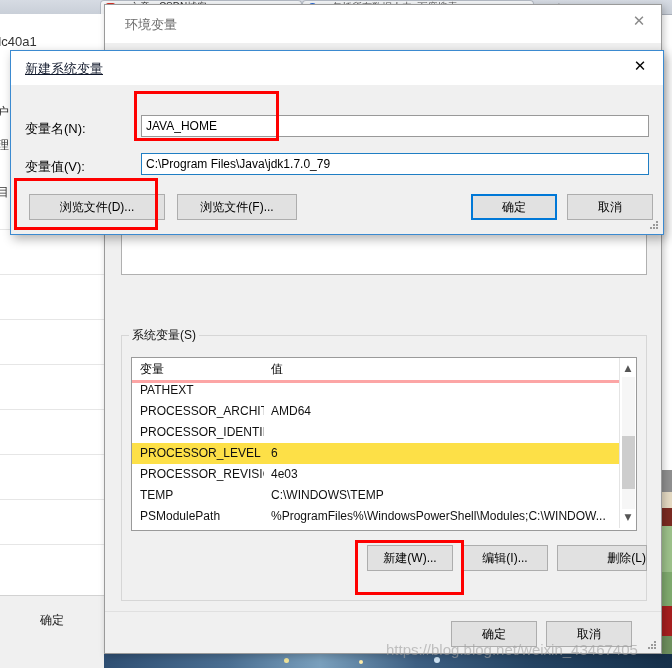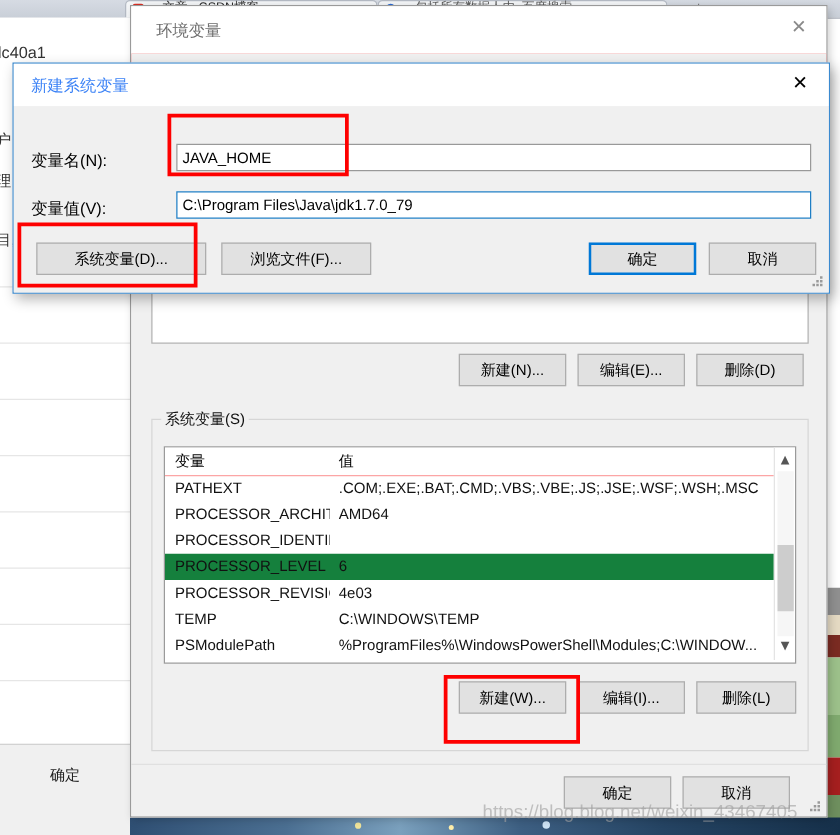--- a/index.html
+++ b/index.html
@@ -102,30 +102,30 @@
   .sysgroup-label{
     position:absolute; left:24px; top:284px; background:#f0f0f0;
     padding:0 3px; font-size:12px; color:#111;
   }
   .syslist{
     position:absolute; left:26px; top:314px; width:504px; height:172px;
     background:#ffffff; border:1px solid #9a9a9a; overflow:hidden;
   }
   .lv-head{
     position:absolute; left:0; top:0; width:504px; height:22px;
-    background:#ffffff; border-bottom:1px solid #fca5a5;
+    background:#ffffff; border-bottom:3px solid #fca5a5;
   }
   .lv-col-a{ position:absolute; left:8px; top:3px; font-size:12px; color:#000; }
   .lv-col-b{ position:absolute; left:139px; top:3px; font-size:12px; color:#000; }
   .lv-head-sep{
     position:absolute; left:133px; top:2px; width:1px; height:17px; background:#ffffff;
   }
   .lv-rows{ position:absolute; left:0; top:22px; width:488px; }
   .lv-row{ position:relative; height:21px; }
-  .lv-row.selected{ background:#15803d; }
+  .lv-row.selected{ background:#fde047; }
   .lv-name{
     position:absolute; left:8px; top:3px; font-size:12px; color:#111;
     white-space:nowrap; max-width:124px; overflow:hidden;
   }
   .lv-val{
     position:absolute; left:139px; top:3px; font-size:12px; color:#111;
     white-space:nowrap; max-width:345px; overflow:hidden;
   }
   .lv-scroll{
     position:absolute; right:0; top:0; width:16px; height:170px;
@@ -165,21 +165,21 @@
   
   .dlg{
     position:absolute; left:10px; top:50px; width:652px; height:183px;
     background:#f0f0f0; border:1px solid #3b8ad0;
     box-shadow: 3px 4px 10px rgba(0,0,0,0.30);
   }
   .dlg-title{
     position:absolute; left:0; top:0; width:652px; height:34px; background:#ffffff;
   }
   .dlg-title-text{
-    position:absolute; left:14px; top:9px; font-size:13px; color:#3b82f6;
+    position:absolute; left:14px; top:9px; font-size:13px; color:#0f172a;text-decoration:underline;
   }
   .dlg-close{
     position:absolute; right:0; top:0; width:46px; height:30px;
     text-align:center; line-height:30px; font-size:15px; color:#000;
     font-family:"DejaVu Sans", sans-serif;
   }
   .dlg-body{
     position:absolute; left:0; top:34px; width:652px; height:149px; background:#f0f0f0;
   }
   .fld-label{ position:absolute; font-size:13px; color:#000; }
@@ -266,40 +266,34 @@
   <div class="envwin">
     <div class="envwin-title">
       <div class="envwin-title-text">环境变量</div>
       <div class="envwin-close">✕</div>
     </div>
 
     <div class="envwin-body">
 
       <div class="user-list"></div>
 
-      <div class="btnrow-upper">
-        <div class="wbtn" style="left:246px; top:0; width:86px;">新建(N)...</div>
-        <div class="wbtn" style="left:341px; top:0; width:86px;">编辑(E)...</div>
-        <div class="wbtn" style="left:436px; top:0; width:86px;">删除(D)</div>
-      </div>
 
       <div class="sysgroup"></div>
       <div class="sysgroup-label">系统变量(S)</div>
 
       <div class="syslist">
         <div class="lv-head">
           <div class="lv-col-a">变量</div>
           <div class="lv-head-sep"></div>
           <div class="lv-col-b">值</div>
         </div>
 
         <div class="lv-rows">
           <div class="lv-row">
             <div class="lv-name">PATHEXT</div>
-            <div class="lv-val">.COM;.EXE;.BAT;.CMD;.VBS;.VBE;.JS;.JSE;.WSF;.WSH;.MSC</div>
           </div>
           <div class="lv-row">
             <div class="lv-name">PROCESSOR_ARCHITECT...</div>
             <div class="lv-val">AMD64</div>
           </div>
           <div class="lv-row">
             <div class="lv-name">PROCESSOR_IDENTIFIER</div>
           </div>
           <div class="lv-row selected">
             <div class="lv-name">PROCESSOR_LEVEL</div>
@@ -323,21 +317,21 @@
           <div class="lv-arrow up">▲</div>
           <div class="lv-track"></div>
           <div class="lv-thumb"></div>
           <div class="lv-arrow dn">▼</div>
         </div>
       </div>
 
       <div class="btnrow-lower">
         <div class="wbtn" style="left:331px; top:0; width:86px;">编辑(I)...</div>
         <div class="wbtn" style="left:236px; top:0; width:86px;">新建(W)...</div>
-        <div class="wbtn" style="left:426px; top:0; width:80px;">删除(L)</div>
+        <div class="wbtn" style="left:426px; top:0; width:90px;text-align:right;">删除(L)</div>
       </div>
 
       <div class="envwin-footer">
         <div class="wbtn" style="left:346px; top:9px; width:86px;">确定</div>
         <div class="wbtn" style="left:441px; top:9px; width:86px;">取消</div>
         <div class="grip">
           <i style="left:7px; top:0px;"></i>
           <i style="left:4px; top:3px;"></i>
             <i style="left:7px; top:3px;"></i>
           <i style="left:1px; top:6px;"></i>
@@ -355,21 +349,21 @@
     </div>
 
     <div class="dlg-body">
 
       <div class="fld-label" style="left:14px; top:35px;">变量名(N):</div>
       <div class="tinput plain" style="left:130px; top:30px; width:508px;">JAVA_HOME</div>
 
       <div class="fld-label" style="left:14px; top:73px;">变量值(V):</div>
       <div class="tinput focus" style="left:130px; top:68px; width:508px;">C:\Program Files\Java\jdk1.7.0_79</div>
 
-      <div class="wbtn" style="left:18px; top:109px; width:136px;">系统变量(D)...</div>
+      <div class="wbtn" style="left:18px; top:109px; width:136px;">浏览文件(D)...</div>
       <div class="wbtn" style="left:166px; top:109px; width:120px;">浏览文件(F)...</div>
 
       <div class="wbtn default" style="left:460px; top:109px; width:86px;">确定</div>
       <div class="wbtn" style="left:556px; top:109px; width:86px;">取消</div>
 
       <div class="dlg-grip">
         <i style="left:7px; top:0px;"></i>
         <i style="left:4px; top:3px;"></i>
           <i style="left:7px; top:3px;"></i>
         <i style="left:1px; top:6px;"></i>

